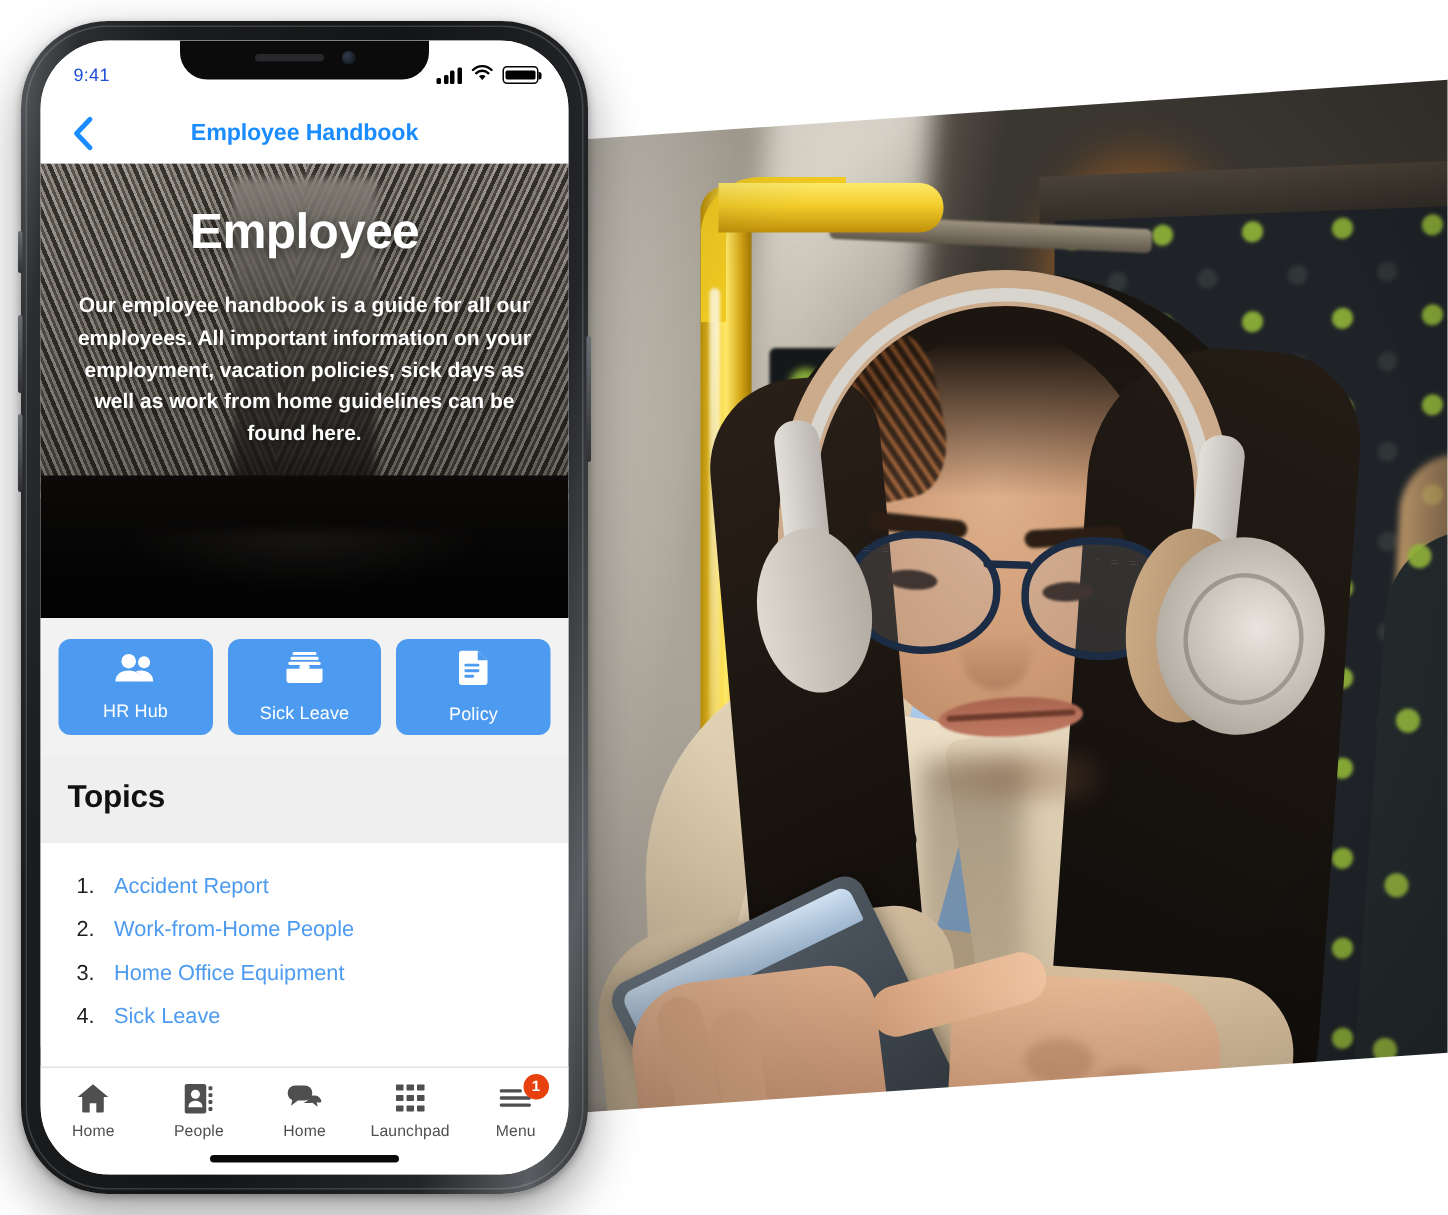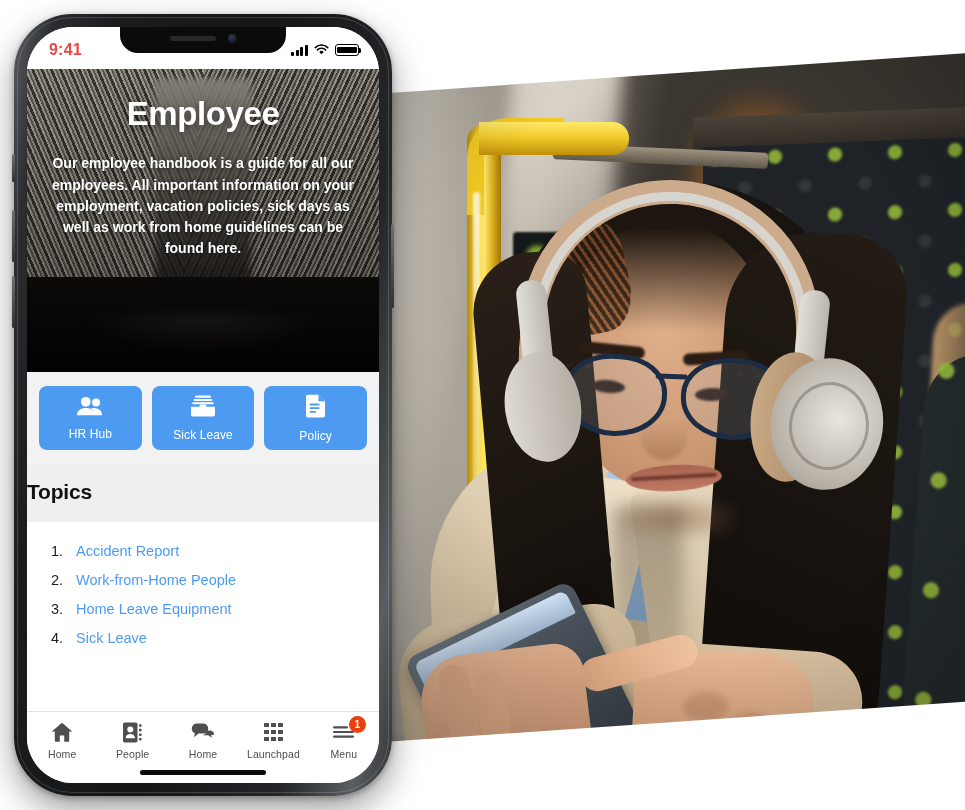--- a/index.html
+++ b/index.html
@@ -608,23 +608,23 @@
     height: 42px;
     background: #ffffff;
     display: flex;
     align-items: center;
     justify-content: space-between;
     padding: 0 20px 0 22px;
     box-sizing: border-box;
     z-index: 20;
   }
   .status-time {
-    font-size: 16px;
-    font-weight: 700;
-    color: #ef4444;
+    font-size: 12px;
+    font-weight: 400;
+    color: #1d4ed8;
     letter-spacing: 0.2px;
     margin-top: 4px;
   }
   .status-icons {
     display: flex;
     align-items: center;
     gap: 6px;
     margin-top: 4px;
   }
   .signal { display: flex; align-items: flex-end; gap: 1.6px; height: 11px; }
@@ -793,21 +793,21 @@
   }
   .action-label {
     font-size: 12px;
     font-weight: 400;
     letter-spacing: 0.1px;
   }
 
   
   .topics-head {
     background: #efefef;
-    padding: 16px 0 18px;
+    padding: 16px 18px 18px;
   }
   .topics-title {
     font-size: 21px;
     font-weight: 700;
     color: #111;
     margin: 0;
     letter-spacing: -0.2px;
   }
   .topics-list {
     background: #fff;
@@ -1019,20 +1019,28 @@
             <path d="M3.5 6.4a6.4 6.4 0 0 1 9 0" stroke="#000" stroke-width="1.7" fill="none" stroke-linecap="round"></path>
             <path d="M1.2 4a9.6 9.6 0 0 1 13.6 0" stroke="#000" stroke-width="1.7" fill="none" stroke-linecap="round"></path>
           </svg>
         </span>
         <span class="battery">
             <i></i>
           </span>
       </div>
     </div>
 
+    <div class="navbar">
+      <div class="nav-back">
+        <svg width="15" height="24" viewBox="0 0 15 24">
+          <path d="M12 2.5 3 12l9 9.5" stroke="#1a8cff" stroke-width="3.2" fill="none" stroke-linecap="round" stroke-linejoin="round"></path>
+        </svg>
+      </div>
+      <div class="nav-title">Employee Handbook</div>
+    </div>
 
     <div class="hero">
       <div class="hero-bg"></div>
       <div class="hero-pages-l"></div>
       <div class="hero-pages-r"></div>
       <div class="hero-spine"></div>
       <div class="hero-table"></div>
       <div class="hero-table-gloss"></div>
       <div class="hero-scrim"></div>
 
@@ -1094,21 +1102,21 @@
       <li class="topic-item">
         <span class="topic-num">1.</span>
         <span class="topic-link">Accident Report</span>
       </li>
       <li class="topic-item">
         <span class="topic-num">2.</span>
         <span class="topic-link">Work-from-Home People</span>
       </li>
       <li class="topic-item">
         <span class="topic-num">3.</span>
-        <span class="topic-link">Home Leave Equipment</span>
+        <span class="topic-link">Home Office Equipment</span>
       </li>
       <li class="topic-item">
         <span class="topic-num">4.</span>
         <span class="topic-link">Sick Leave</span>
       </li>
     </ol>
 
     <div class="tabbar">
 
       <div class="tab">

